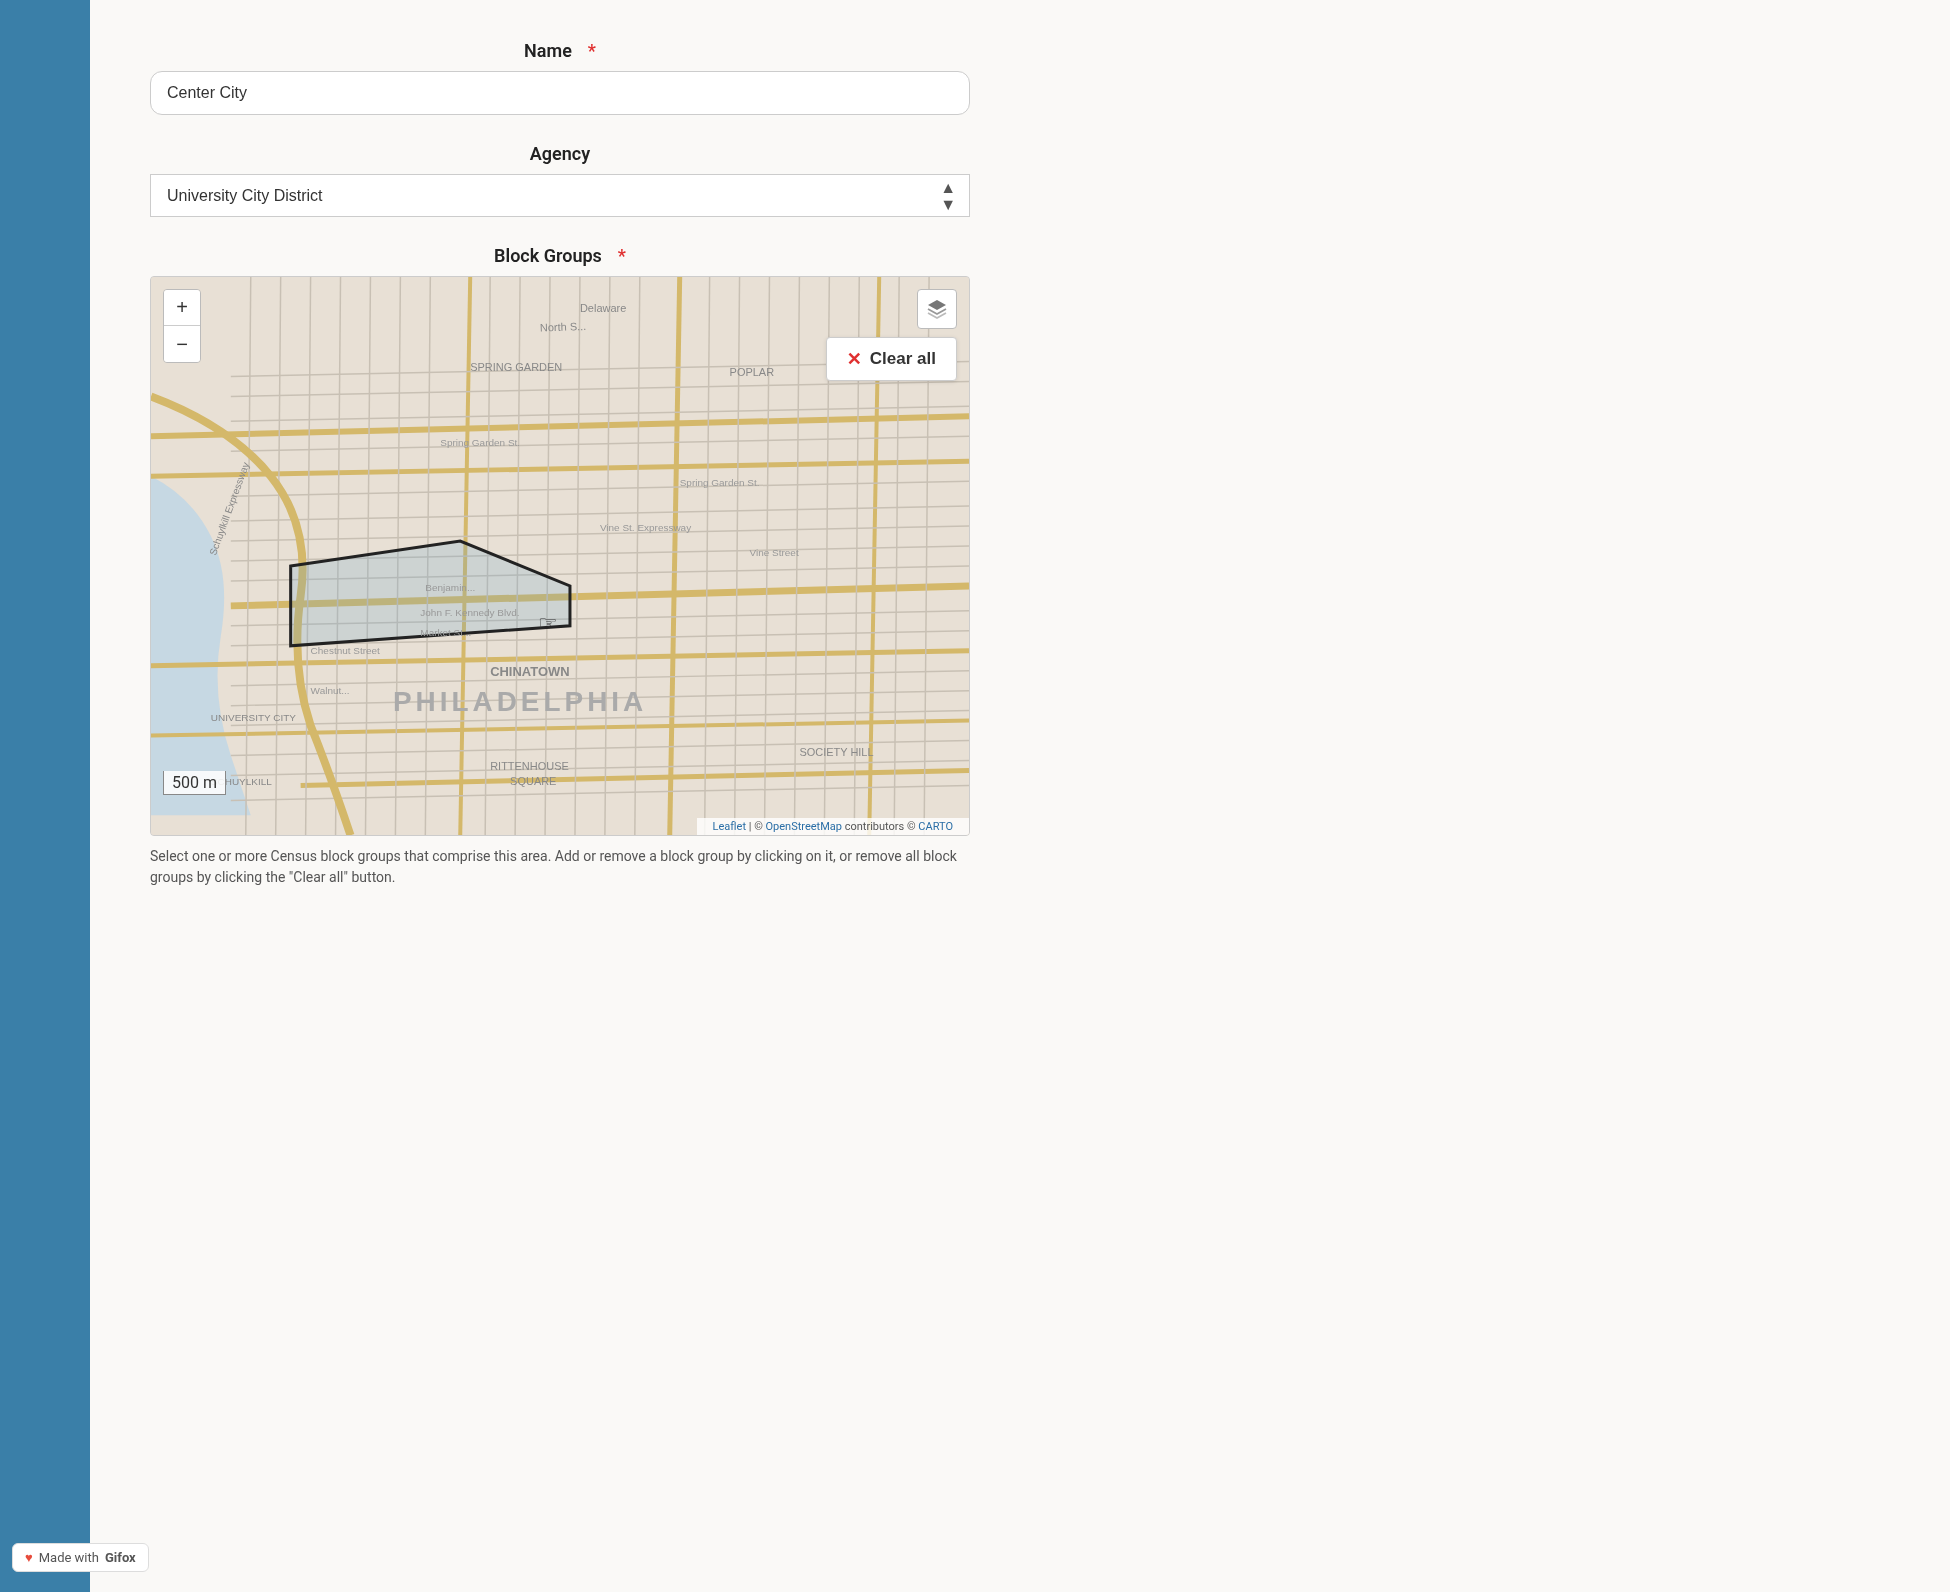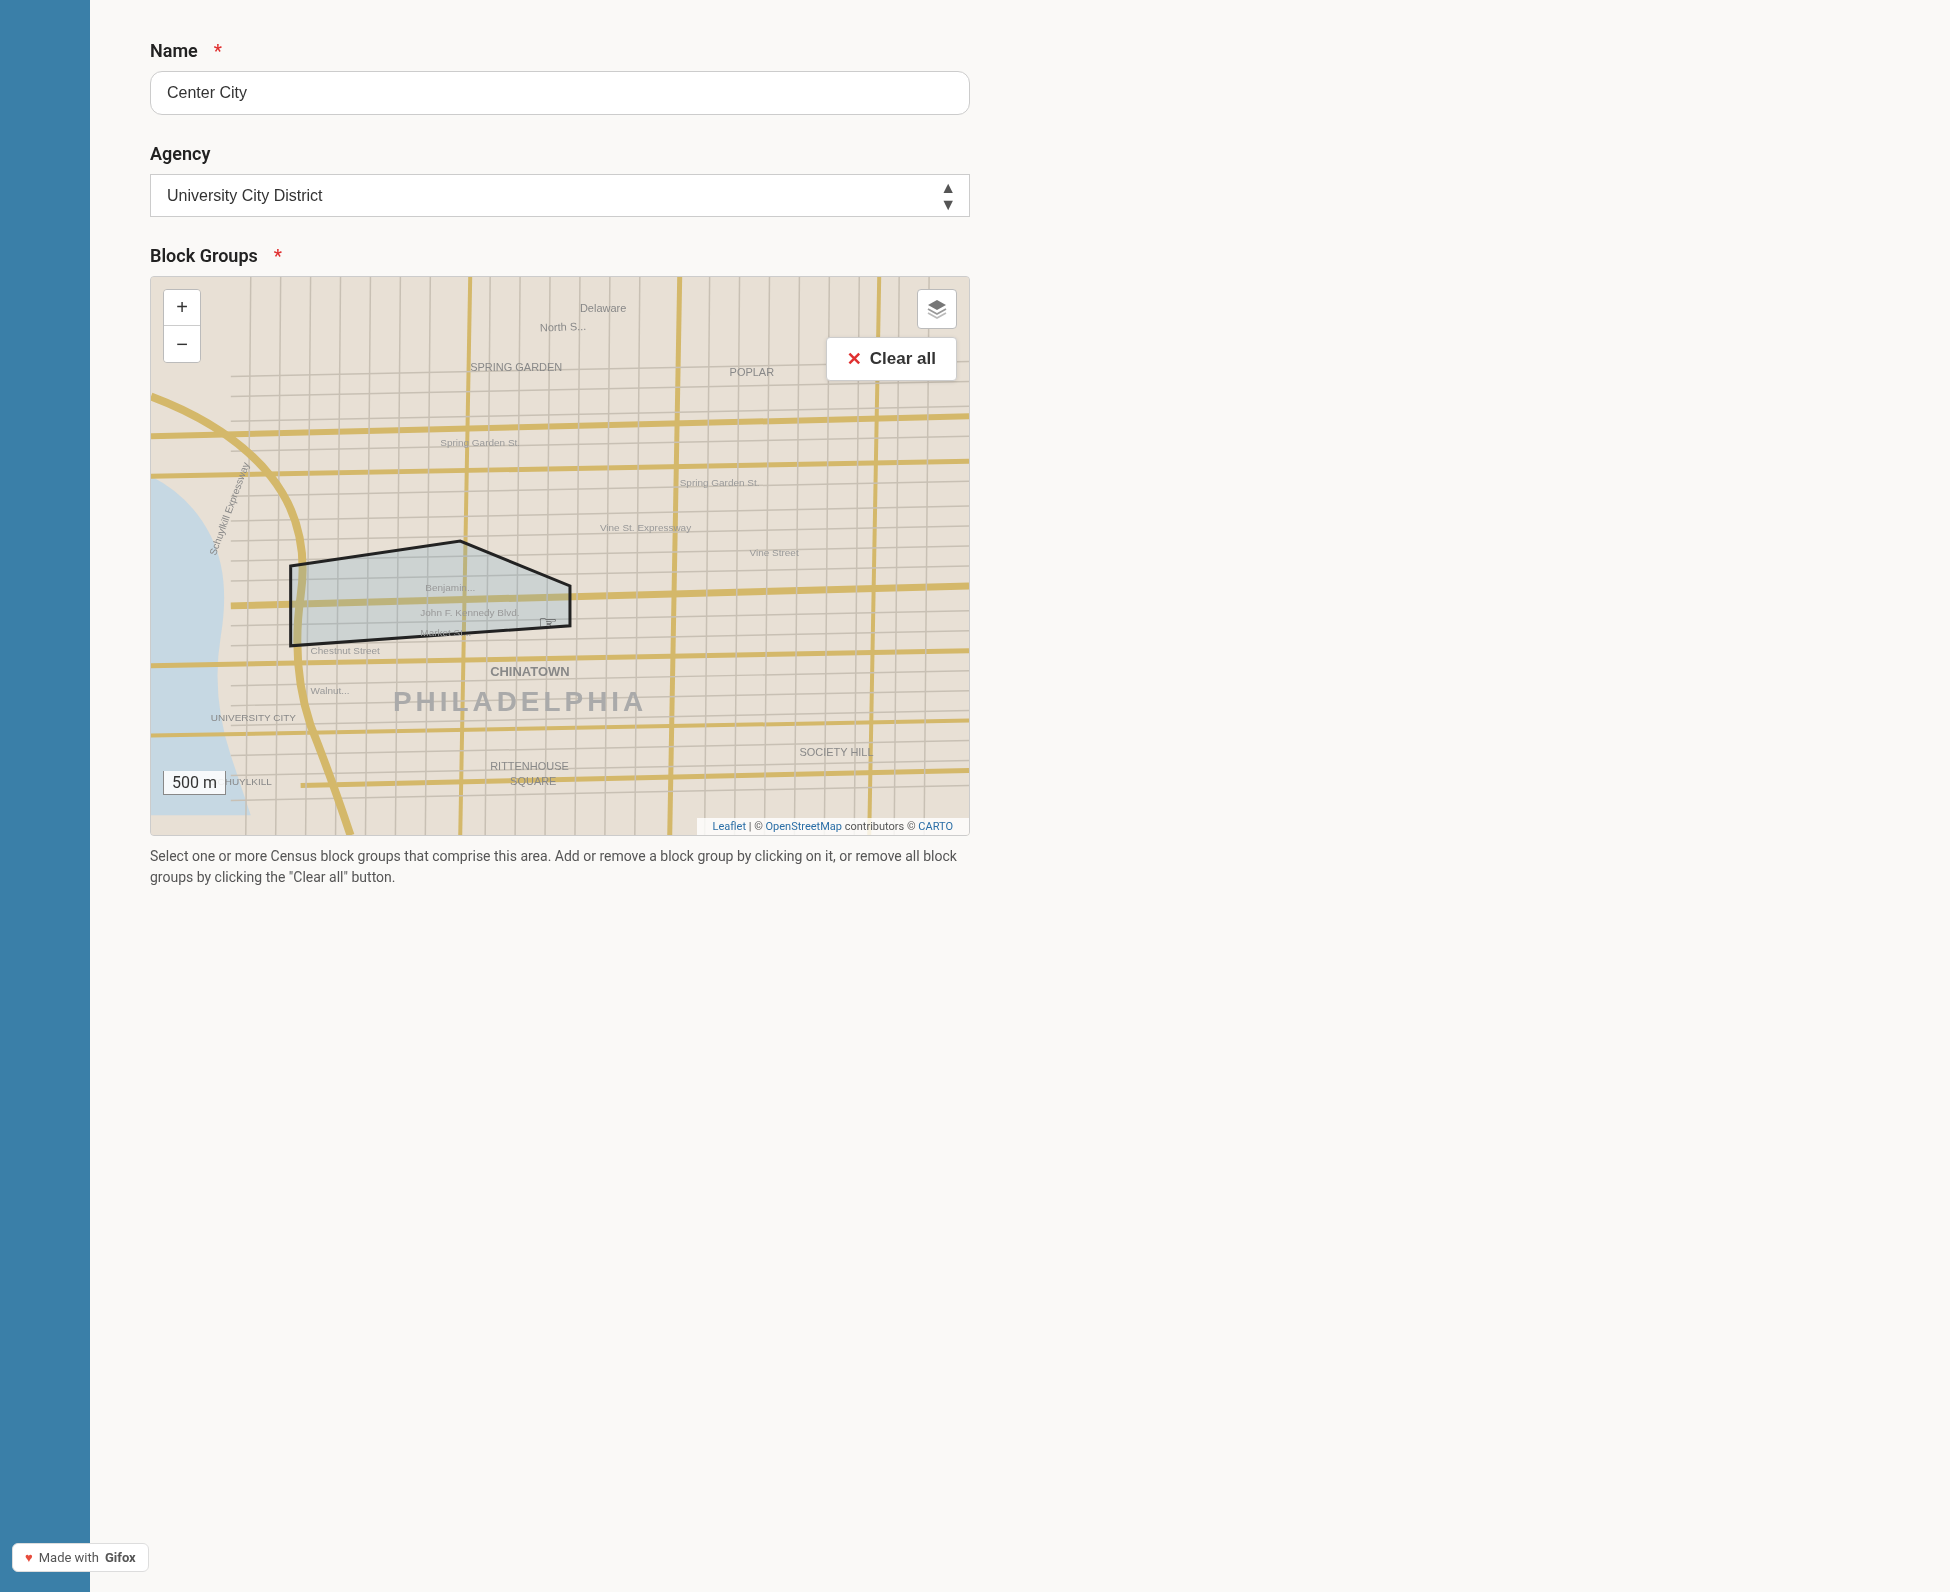--- a/index.html
+++ b/index.html
@@ -34,20 +34,21 @@
     }
 
     .field-label {
       font-size: 18px;
       font-weight: 600;
       color: #222;
       margin-bottom: 10px;
       display: flex;
       align-items: center;
       gap: 16px;
+      justify-content: center;
     }
 
     .required-star {
       color: #e03030;
       font-size: 18px;
     }
 
     .text-input {
       width: 100%;
       padding: 12px 16px;

